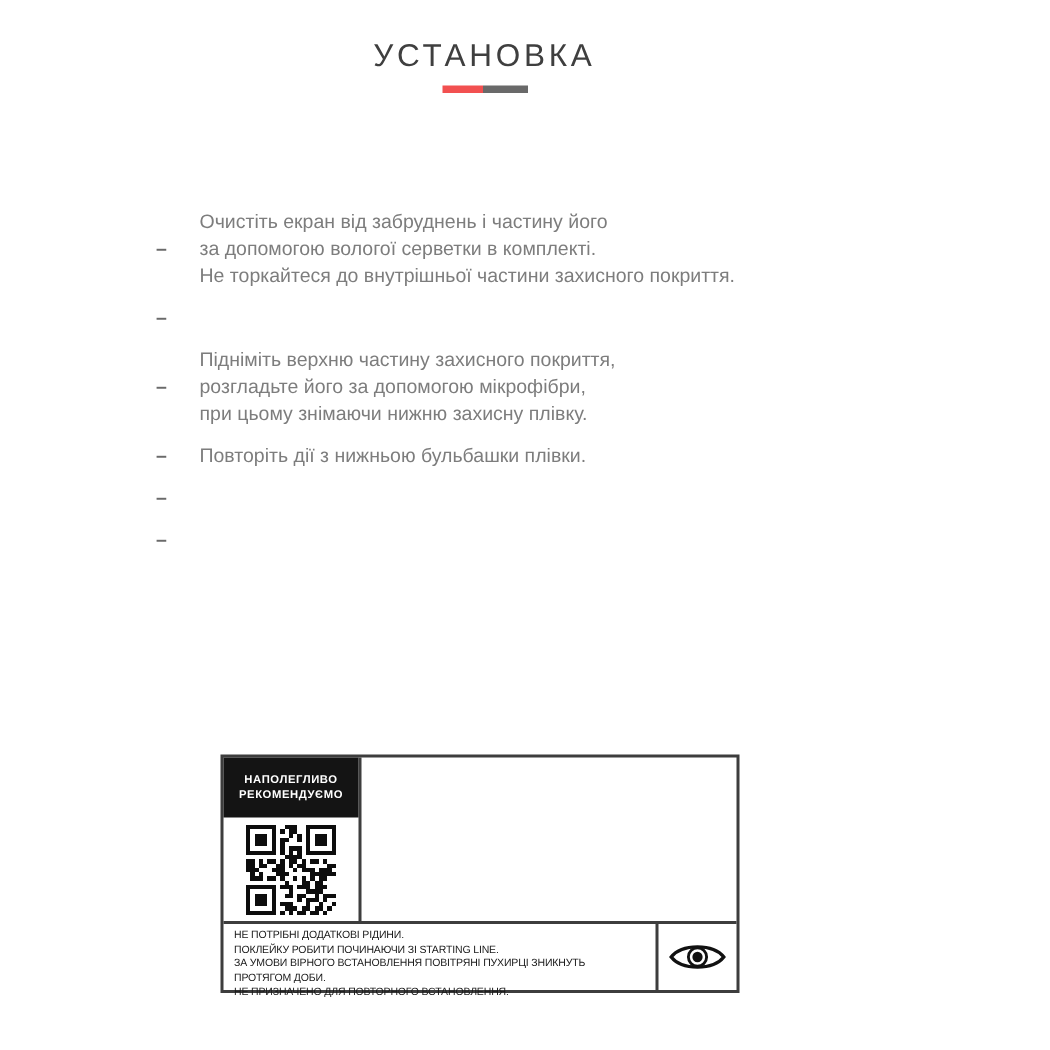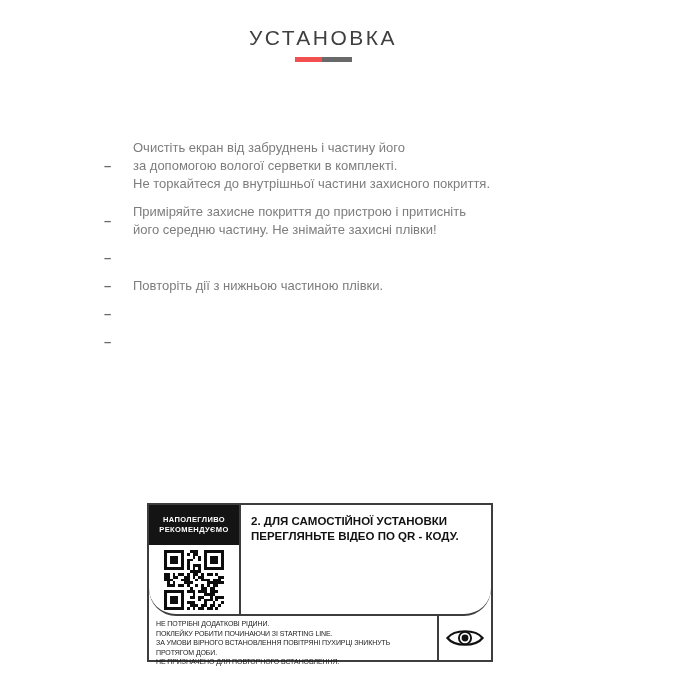--- a/index.html
+++ b/index.html
@@ -24,21 +24,21 @@
   .item .dash{
     flex:none;width:29px;color:#6a6a6a;font-weight:700;font-size:13px;
   }
   .item .text{white-space:pre-line;}
   
   .rec-box{
     position:absolute;left:147px;top:503px;width:346px;height:159px;
     border:2px solid #3d3d3d;box-sizing:border-box;display:flex;flex-direction:column;
     background:#fff;color:#141414;
   }
-  .box-top{flex:1;display:flex;border-bottom:2px solid #3d3d3d;min-height:0;border-radius:27px;}
+  .box-top{flex:1;display:flex;border-bottom:2px solid #3d3d3d;min-height:0;}
   .box-top-left{
     width:92px;flex:none;border-right:2px solid #3d3d3d;
     display:flex;flex-direction:column;align-items:center;box-sizing:border-box;
   }
   .badge{
     background:#141414;color:#ffffff;width:100%;box-sizing:border-box;
     text-align:center;font-size:7.5px;font-weight:700;line-height:10px;
     padding:10px 2px;letter-spacing:.4px;white-space:pre-line;
   }
   .qr-wrap{margin-top:5px;line-height:0;}
@@ -72,29 +72,30 @@
 
   <div class="list">
     <div class="item">
       <span class="dash">–</span>
       <div class="text">Очистіть екран від забруднень і частину його
 за допомогою вологої серветки в комплекті.
 Не торкайтеся до внутрішньої частини захисного покриття.</div>
     </div>
     <div class="item">
       <span class="dash">–</span>
-      <div class="text">Приміряйте захисне покриття до пристрою і притисніть
-його середню частину. Не знімайте захисні плівки!</div>
-    </div>
-    <div class="item">
-      <span class="dash">–</span>
-    </div>
-    <div class="item">
-      <span class="dash">–</span>
-      <div class="text">Повторіть дії з нижньою частиною плівки.</div>
+    </div>
+    <div class="item">
+      <span class="dash">–</span>
+      <div class="text">Підніміть верхню частину захисного покриття,
+розгладьте його за допомогою мікрофібри,
+при цьому знімаючи нижню захисну плівку.</div>
+    </div>
+    <div class="item">
+      <span class="dash">–</span>
+      <div class="text">Повторіть дії з нижньою бульбашки плівки.</div>
     </div>
     <div class="item">
       <span class="dash">–</span>
     </div>
     <div class="item">
       <span class="dash">–</span>
     </div>
   </div>
 
   <div class="rec-box">
@@ -334,22 +335,20 @@
               <rect x="10" y="20" width="1" height="1" fill="#0d0d0d"></rect>
               <rect x="12" y="20" width="1" height="1" fill="#0d0d0d"></rect>
               <rect x="13" y="20" width="1" height="1" fill="#0d0d0d"></rect>
               <rect x="15" y="20" width="1" height="1" fill="#0d0d0d"></rect>
               <rect x="16" y="20" width="1" height="1" fill="#0d0d0d"></rect>
               <rect x="18" y="20" width="1" height="1" fill="#0d0d0d"></rect>
             </svg>
         </div>
       </div>
       <div class="box-top-right">
-        <div class="point">2. ДЛЯ САМОСТІЙНОЇ УСТАНОВКИ
-ПЕРЕГЛЯНЬТЕ ВІДЕО ПО QR - КОДУ.</div>
       </div>
     </div>
     <div class="box-bottom">
       <div class="notes">
         <div>НЕ ПОТРІБНІ ДОДАТКОВІ РІДИНИ.</div>
         <div>ПОКЛЕЙКУ РОБИТИ ПОЧИНАЮЧИ ЗІ STARTING LINE.</div>
         <div>ЗА УМОВИ ВІРНОГО ВСТАНОВЛЕННЯ ПОВІТРЯНІ ПУХИРЦІ ЗНИКНУТЬ ПРОТЯГОМ ДОБИ.</div>
         <div>НЕ ПРИЗНАЧЕНО ДЛЯ ПОВТОРНОГО ВСТАНОВЛЕННЯ.</div>
       </div>
       <div class="eye-cell">

